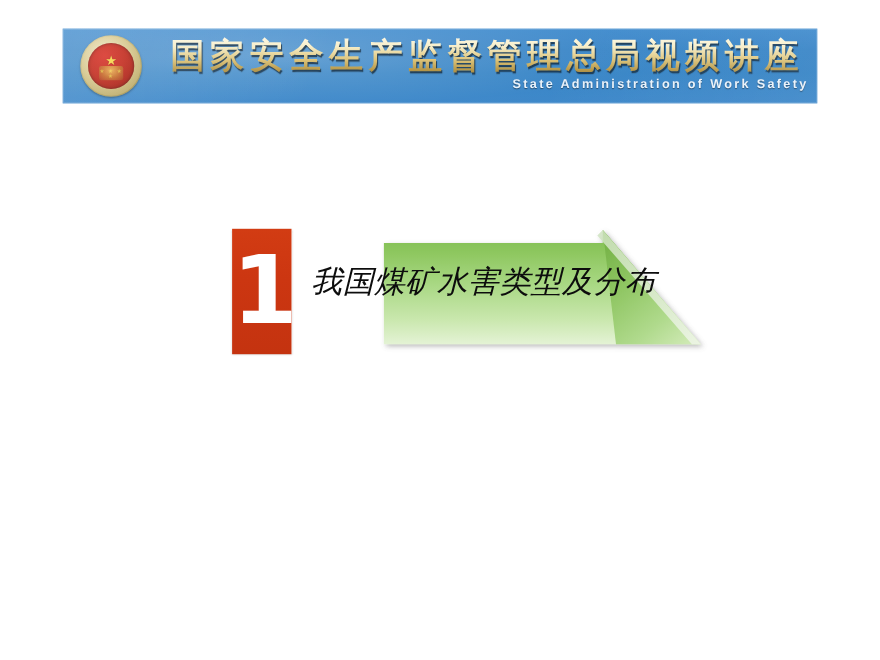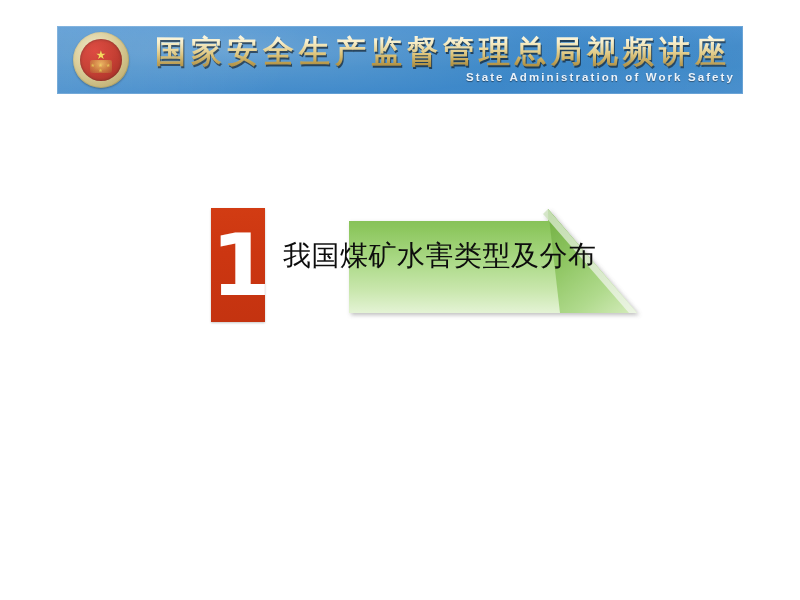--- a/index.html
+++ b/index.html
@@ -207,20 +207,21 @@
     left: 283px;
     top: 236px;
     height: 40px;
     line-height: 40px;
     font-family: "DejaVu Sans", "Liberation Sans", sans-serif;
     font-size: 28px;
     font-weight: normal;
     color: #0d0d0d;
     letter-spacing: 0.5px;
     white-space: nowrap;
+    font-style: italic;
   }
 </style>
 </head>
 <body>
 
 <div id="slide">
 
   <div id="header-banner">
 
     <div id="emblem">

